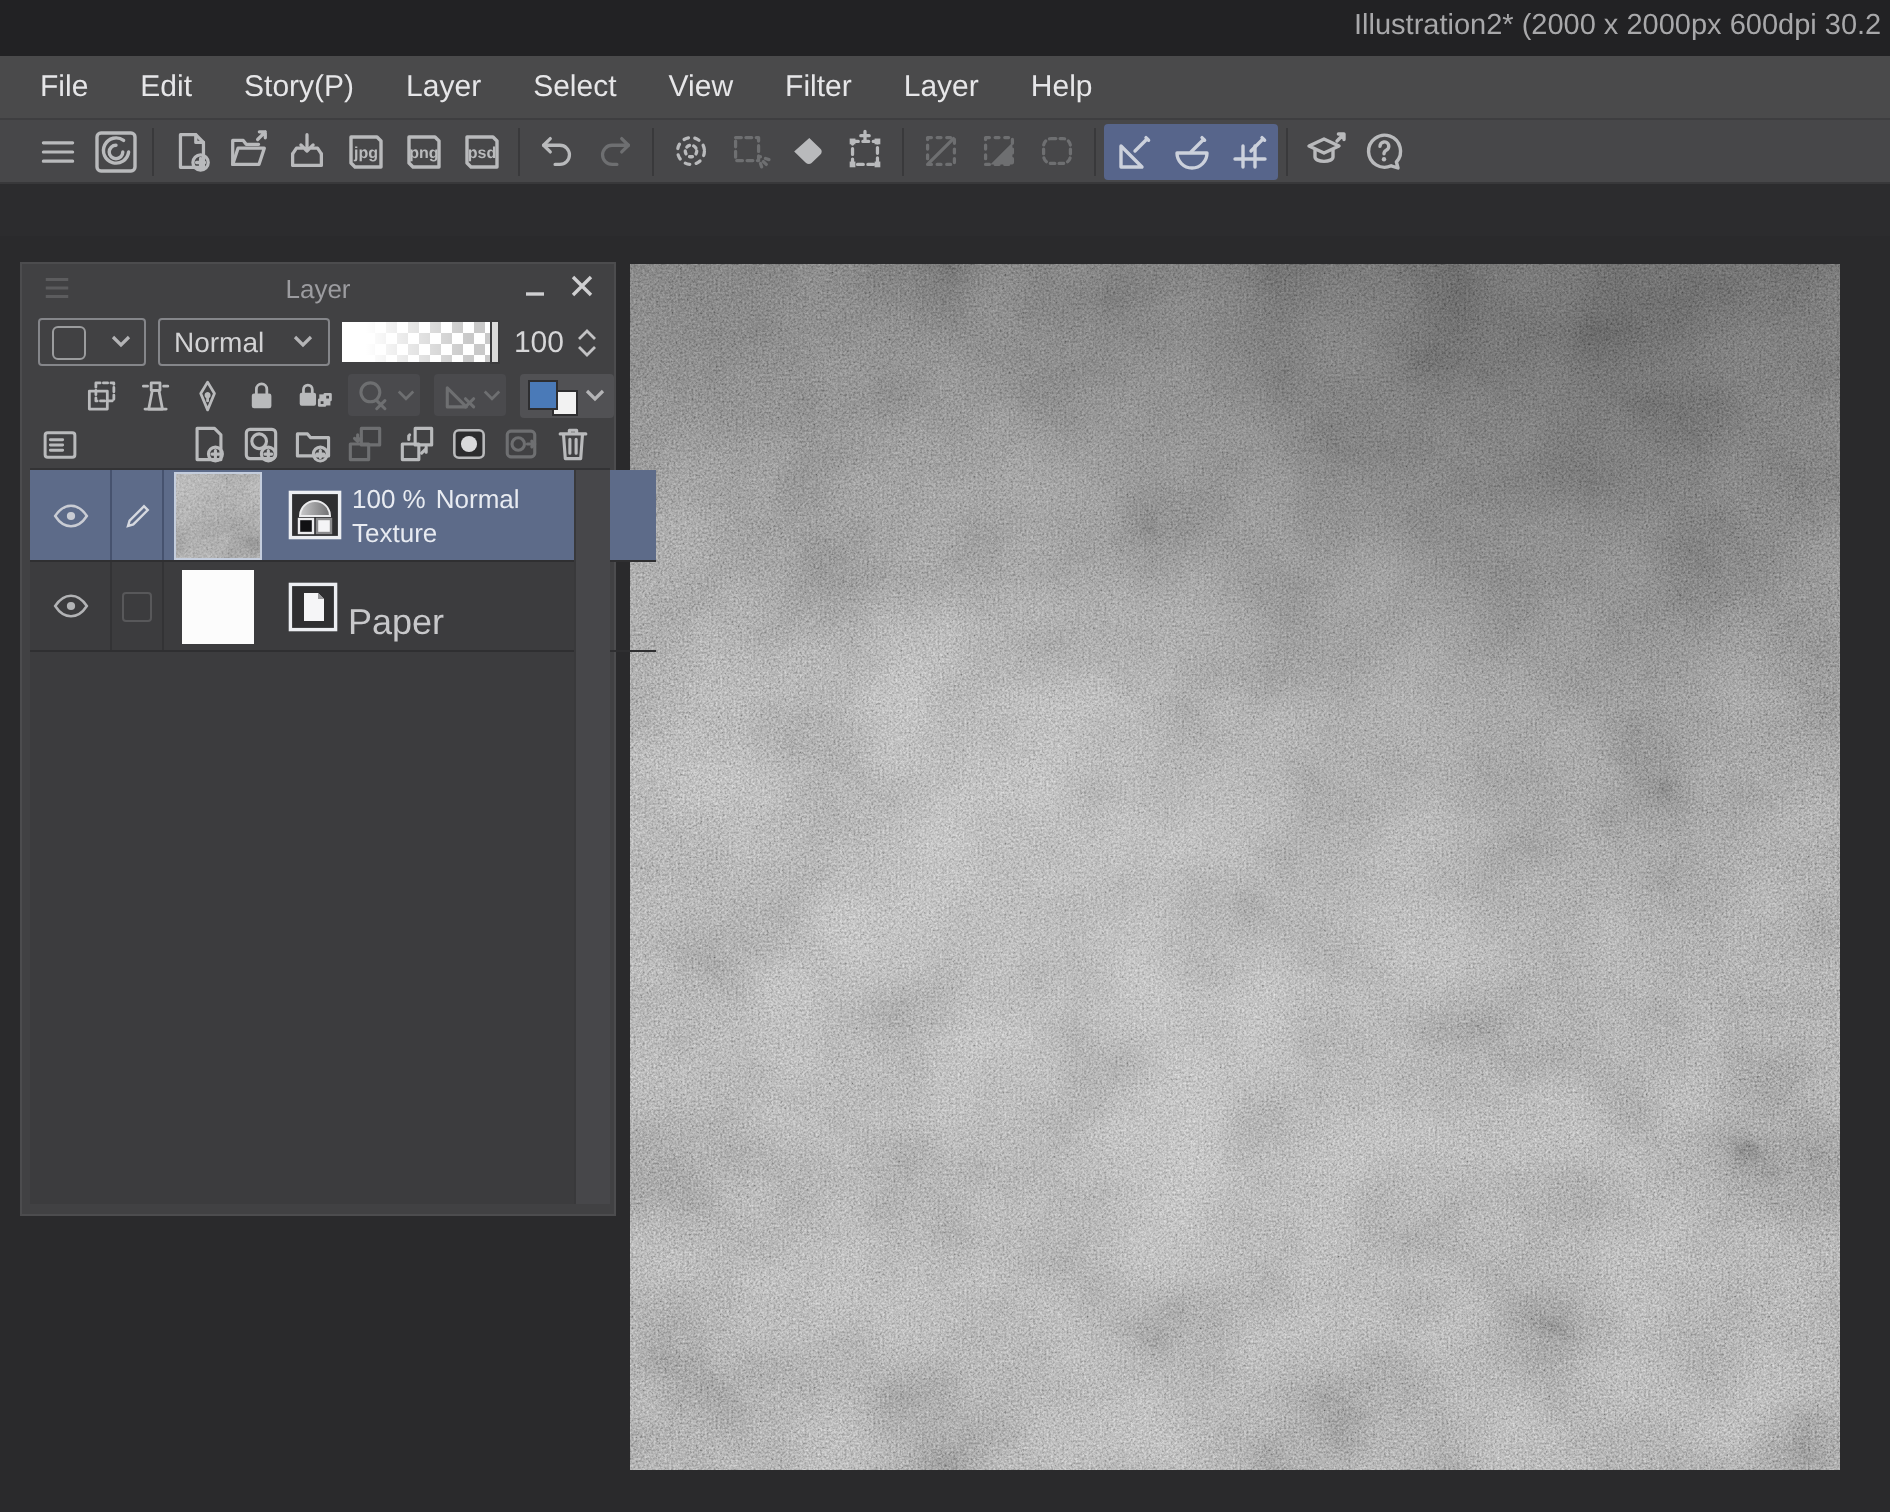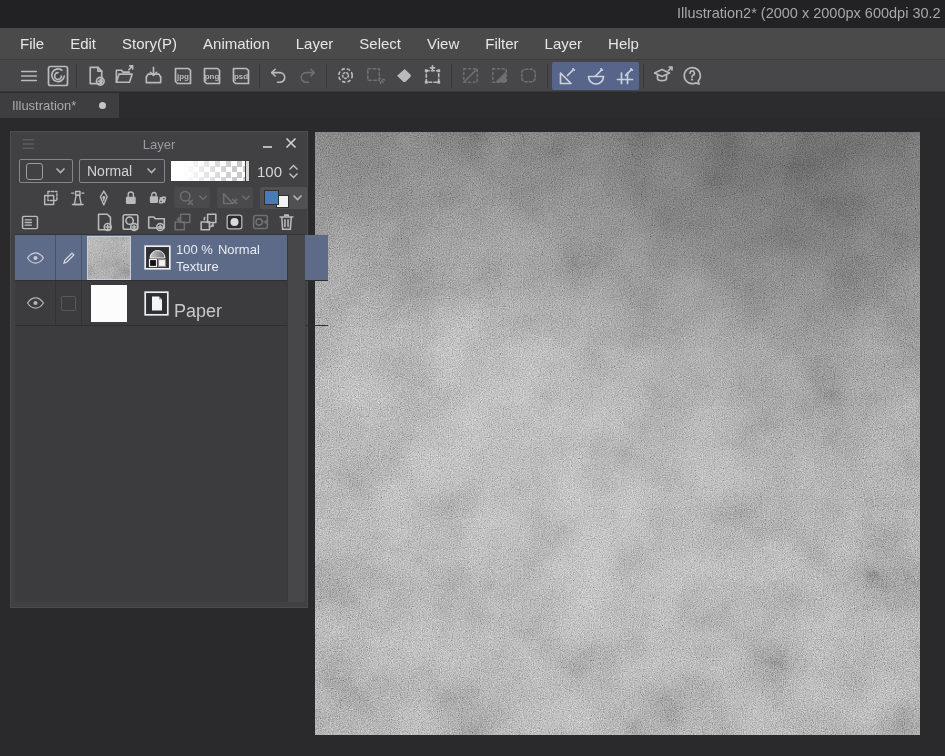--- a/index.html
+++ b/index.html
@@ -116,21 +116,20 @@
 <div>
 
   <div class="titlebar">
     <span class="title-text">Illustration2* (2000 x 2000px 600dpi 30.2</span>
   </div>
 
   <div class="menubar">
     <span class="menu-item">File</span>
     <span class="menu-item">Edit</span>
     <span class="menu-item">Story(P)</span>
-    <span class="menu-item">Animation</span>
     <span class="menu-item">Layer</span>
     <span class="menu-item">Select</span>
     <span class="menu-item">View</span>
     <span class="menu-item">Filter</span>
     <span class="menu-item">Layer</span>
     <span class="menu-item">Help</span>
   </div>
 
   <div class="toolbar">
     <div class="tbtn">
@@ -280,24 +279,20 @@
     <div class="tbtn">
       <svg width="24" height="24" viewBox="0 0 24 24">
         <path class="ic" d="M18.2 17a8 8 0 1 0-2.6 1.9L19 20z"></path>
         <path class="ic" d="M10 9.2a2.2 2.2 0 1 1 3 2c-.8.4-1 .9-1 1.7"></path>
         <circle class="fil" cx="12" cy="15.6" r="1.1"></circle>
         </svg>
     </div>
   </div>
 
   <div class="tabbar">
-    <div class="tab" style="width:119px">
-      <span>Illustration*</span>
-      <span class="tabdot"></span>
-    </div>
   </div>
 
   <div class="workspace"></div>
 
   <div class="canvas">
     <svg width="605" height="603" viewBox="0 0 605 603">
       <rect width="605" height="603" fill="#8d8d8d"></rect>
       <rect width="605" height="603" filter="url(#coarseNoise)" opacity="0.5"></rect>
       <rect width="605" height="603" filter="url(#fineNoise)" opacity="0.62"></rect>
       <rect width="605" height="220" fill="url(#vigTop)"></rect>

